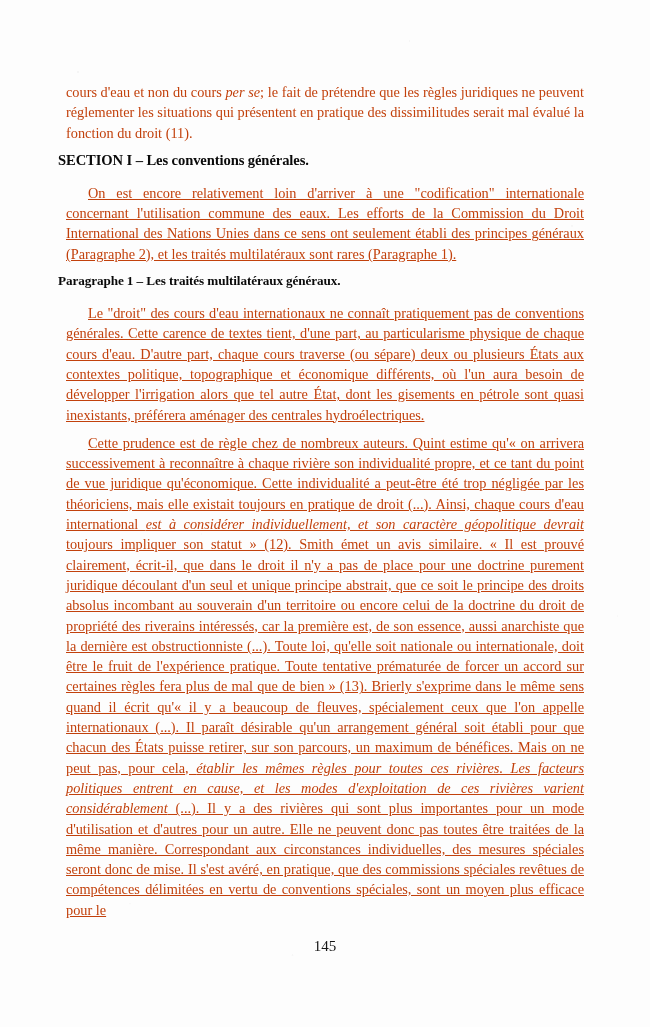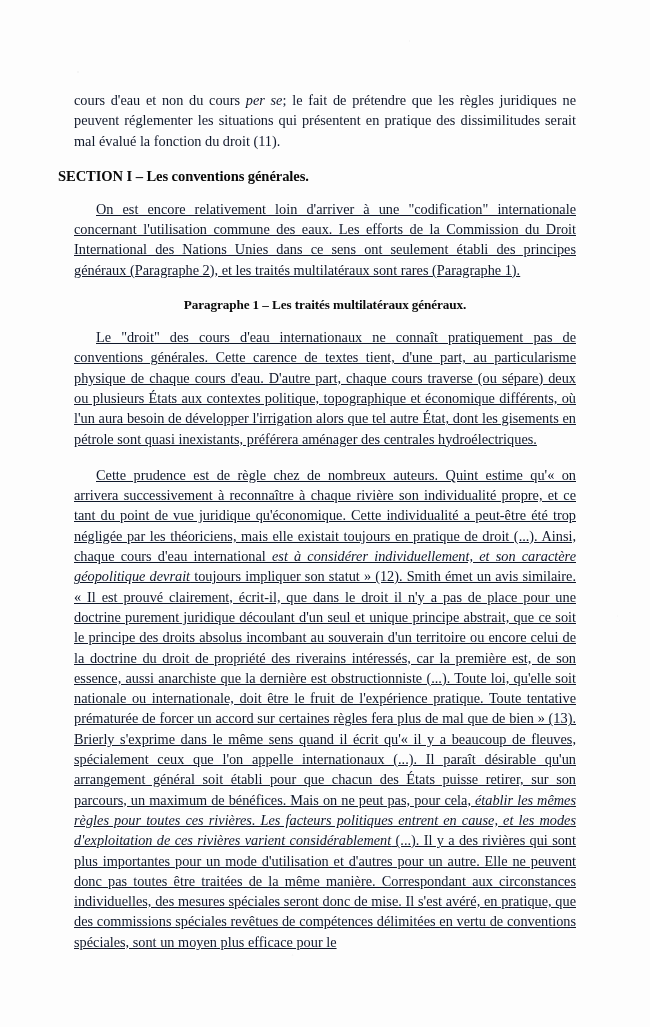--- a/index.html
+++ b/index.html
@@ -37,44 +37,44 @@
   .content {
     position: absolute;
     left: 58px;
     top: 74px;
     width: 534px;
   }
   .body-text {
     font-family: "Liberation Serif", "DejaVu Serif", serif;
     font-size: 14.3px;
     line-height: 20.3px;
-    color: #0f172a;
+    color: #c2410c;
     text-align: justify;
     text-justify: inter-word;
-    margin: 16px;
+    margin: 8px;
     -webkit-font-smoothing: none;
   }
   .para-indent {
     text-indent: 22px;
     text-decoration: underline;
   }
   .gap-before-heading { margin-top: 24px; }
   .gap-after-heading  { margin-top: 13px; }
   .gap-para           { margin-top: 0px; }
   .gap-block          { margin-top: 22px; }
 
   .heading-main, .heading-sub {
     font-family: Liberation Serif, serif;
     font-weight: bold;
     color: #0a0a0a;
     margin: 0;
     letter-spacing: -0.1px;
   }
   .heading-main { font-size: 14.6px; line-height: 19px; }
-  .heading-sub  { font-size: 13.2px; line-height: 18px; text-align: center; }
+  .heading-sub  { font-size: 13.2px; line-height: 18px; }
 
   .it { font-style: italic; }
 
   .folio {
     position: absolute;
     left: 0;
     right: 0;
     top: 938px;
     text-align: center;
     font-family: "Liberation Serif", "DejaVu Serif", serif;
@@ -95,13 +95,14 @@
     <p class="body-text para-indent gap-after-heading">On est encore relativement loin d'arriver à une "codification" internationale concernant l'utilisation commune des eaux. Les efforts de la Commission du Droit International des Nations Unies dans ce sens ont seulement établi des principes généraux (Paragraphe 2), et les traités multilatéraux sont rares (Paragraphe 1).</p>
 
     <h3 class="heading-sub gap-block">Paragraphe 1 – Les traités multilatéraux généraux.</h3>
 
     <p class="body-text para-indent gap-after-heading">Le "droit" des cours d'eau internationaux ne connaît pratiquement pas de conventions générales. Cette carence de textes tient, d'une part, au particularisme physique de chaque cours d'eau. D'autre part, chaque cours traverse (ou sépare) deux ou plusieurs États aux contextes politique, topographique et économique différents, où l'un aura besoin de développer l'irrigation alors que tel autre État, dont les gisements en pétrole sont quasi inexistants, préférera aménager des centrales hydroélectriques.</p>
 
     <p class="body-text para-indent gap-para"><span>Cette prudence est de règle chez de nombreux auteurs. Quint estime qu'« on arrivera successivement à reconnaître à chaque rivière son individualité propre, et ce tant du point de vue juridique qu'économique. Cette individualité a peut-être été trop négligée par les théoriciens, mais elle existait toujours en pratique de droit (...). Ainsi, chaque cours d'eau international </span><span class="it">est à considérer individuellement, et son caractère géopolitique devrait</span><span> toujours impliquer son statut » (12). Smith émet un avis similaire. « Il est prouvé clairement, écrit-il, que dans le droit il n'y a pas de place pour une doctrine purement juridique découlant d'un seul et unique principe abstrait, que ce soit le principe des droits absolus incombant au souverain d'un territoire ou encore celui de la doctrine du droit de propriété des riverains intéressés, car la première est, de son essence, aussi anarchiste que la dernière est obstructionniste (...). Toute loi, qu'elle soit nationale ou internationale, doit être le fruit de l'expérience pratique. Toute tentative prématurée de forcer un accord sur certaines règles fera plus de mal que de bien » (13). Brierly s'exprime dans le même sens quand il écrit qu'« il y a beaucoup de fleuves, spécialement ceux que l'on appelle internationaux (...). Il paraît désirable qu'un arrangement général soit établi pour que chacun des États puisse retirer, sur son parcours, un maximum de bénéfices. Mais on ne peut pas, pour cela, </span><span class="it">établir les mêmes règles pour toutes ces rivières. Les facteurs politiques entrent en cause, et les modes d'exploitation de ces rivières varient considérablement</span><span> (...). Il y a des rivières qui sont plus importantes pour un mode d'utilisation et d'autres pour un autre. Elle ne peuvent donc pas toutes être traitées de la même manière. Correspondant aux circonstances individuelles, des mesures spéciales seront donc de mise. Il s'est avéré, en pratique, que des commissions spéciales revêtues de compétences délimitées en vertu de conventions spéciales, sont un moyen plus efficace pour le</span></p>
 
   </div>
 
+  <div class="folio">145</div>
 </div>
 
 </body></html>

